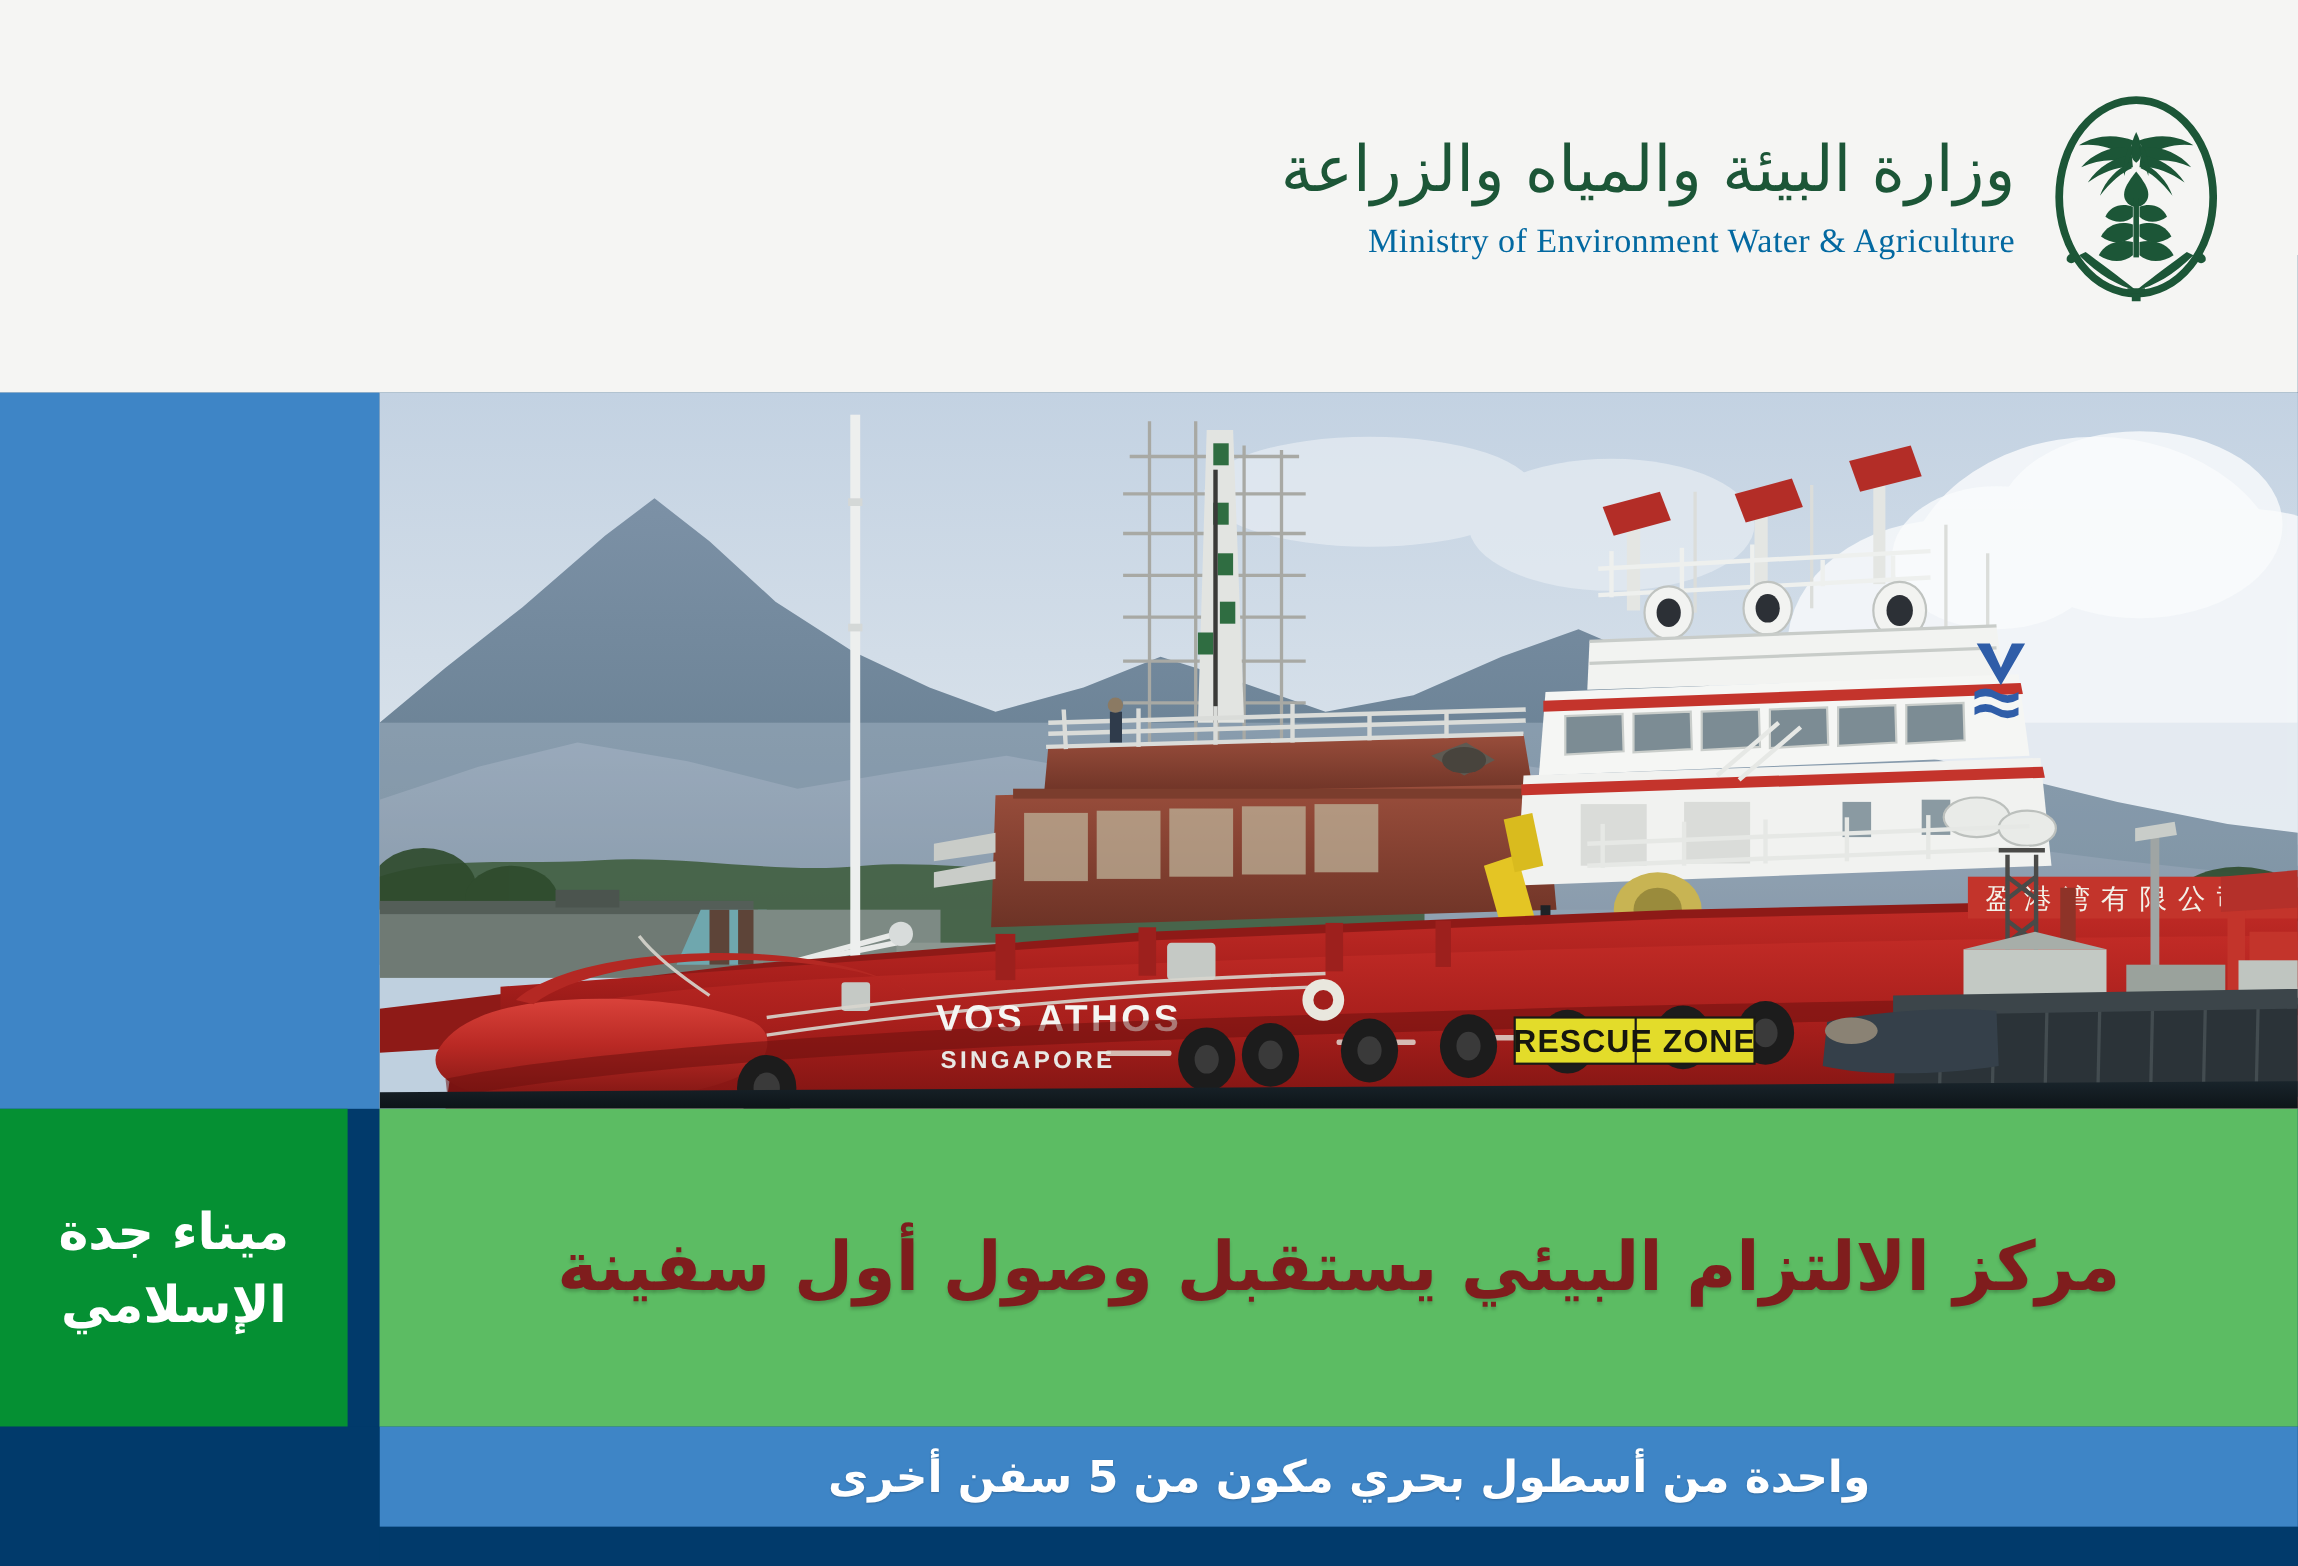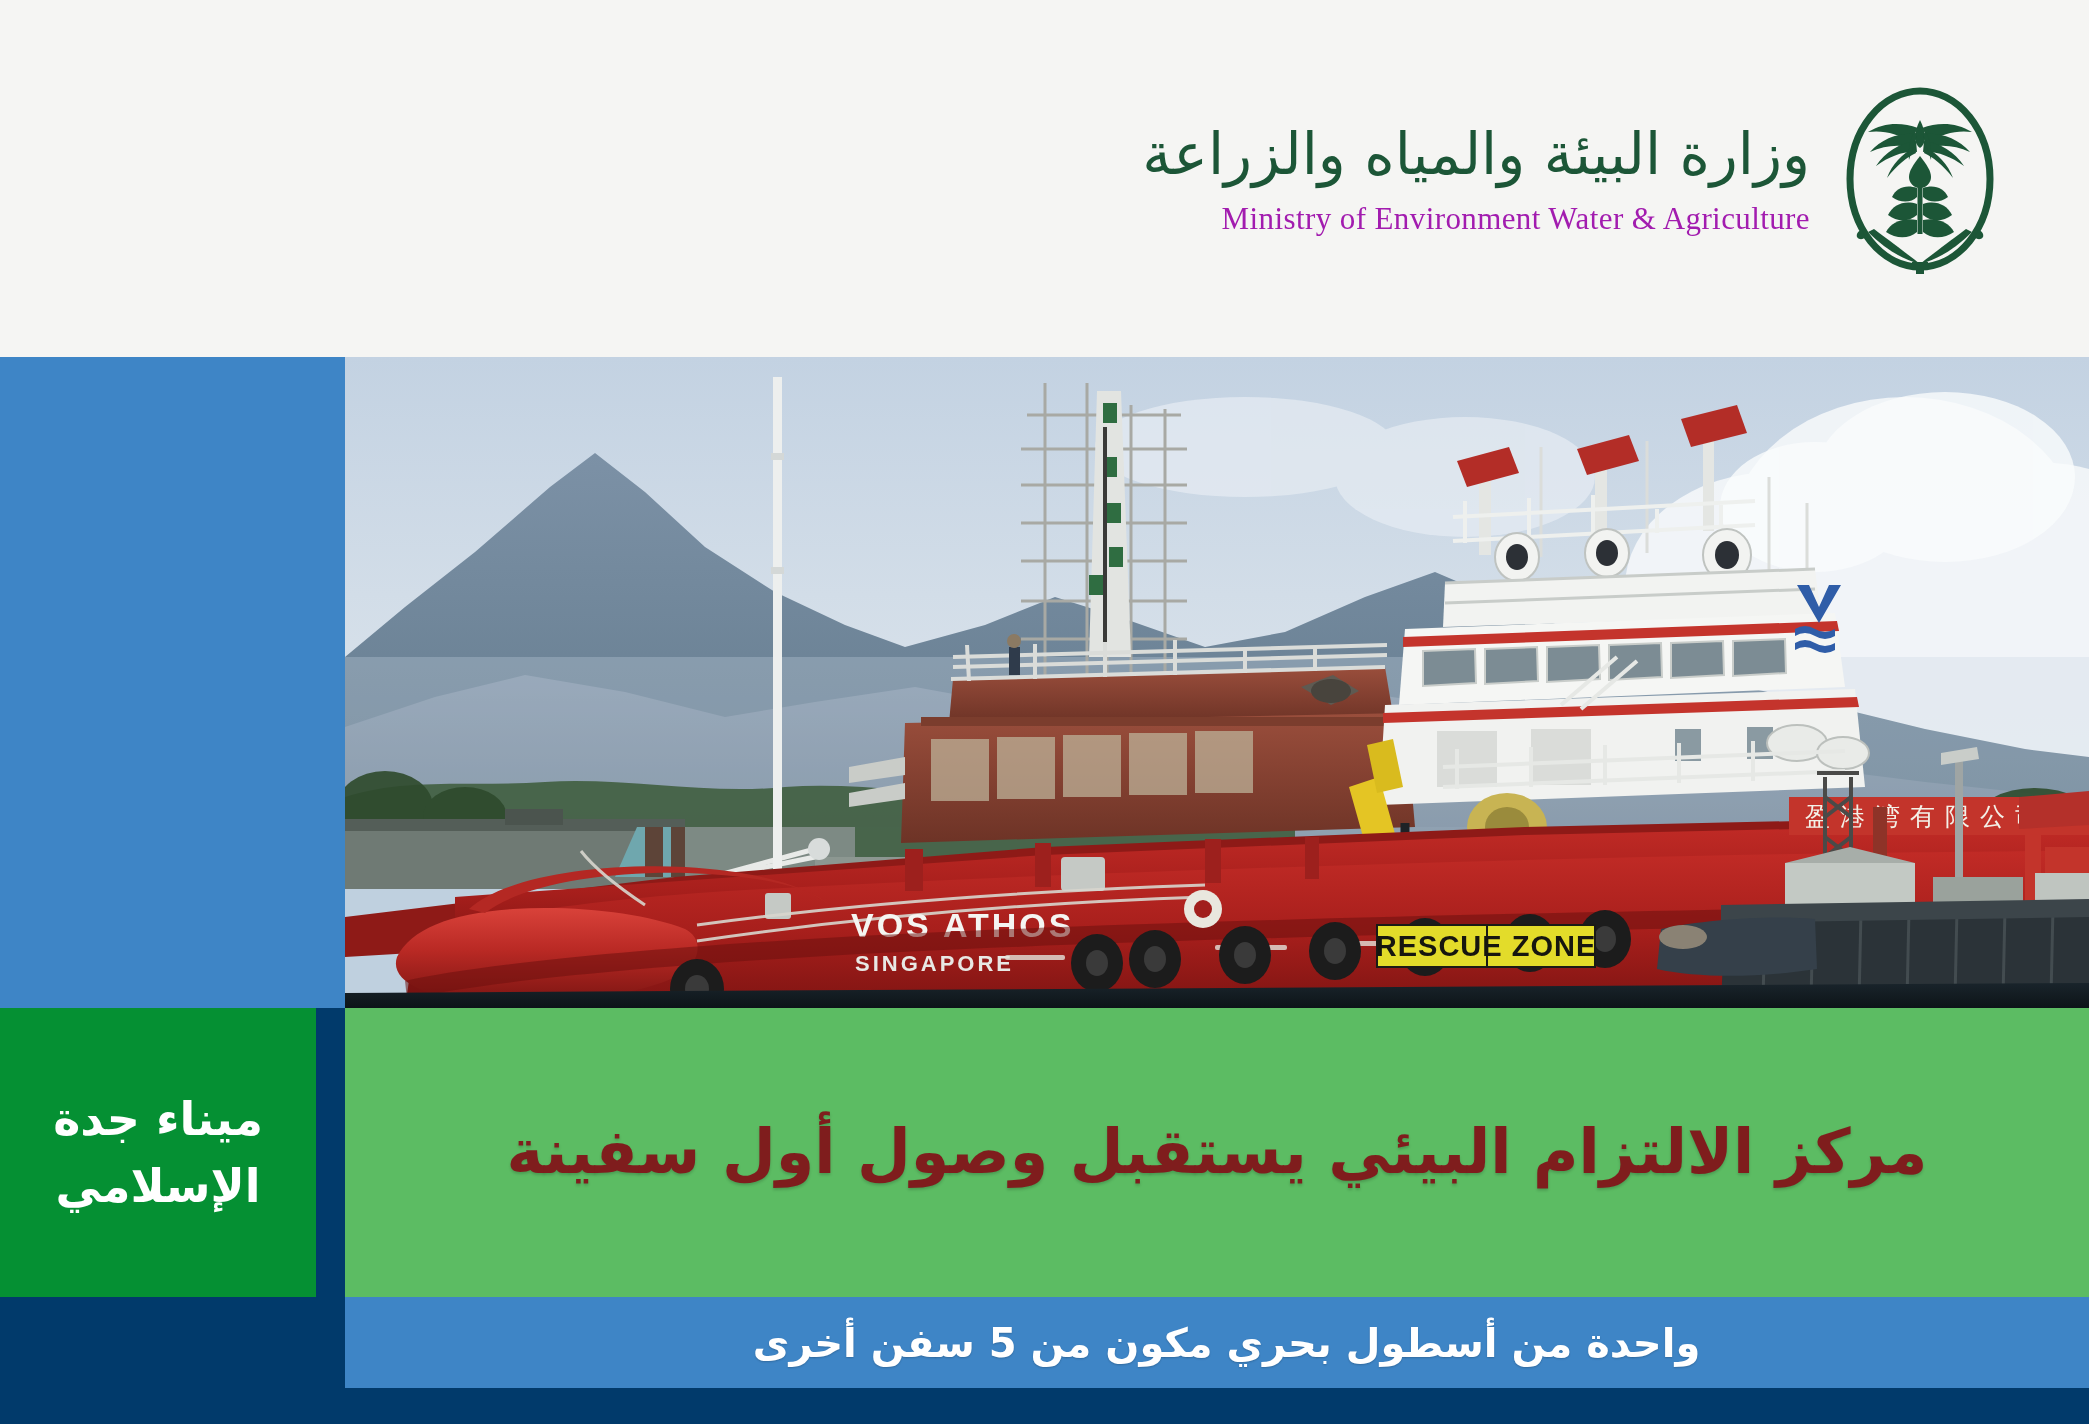--- a/index.html
+++ b/index.html
@@ -11,29 +11,29 @@
     position:relative;
   }
   #poster { position:absolute; inset:0; width:2089px; height:1424px; background:#013A6B; }
 
   
   .header {
     position:absolute; left:0; top:0; width:2089px; height:357px;
     background:#F5F5F3;
     display:flex; align-items:center; justify-content:flex-end;
   }
-  .logo-block { display:flex; align-items:center; gap:30px; padding-right:89px; }
+  .logo-block { display:flex; align-items:center; gap:30px; padding-right:67px; }
   .logo-text { text-align:right; }
   .logo-ar {
     font-size:58px; color:#1C5637; direction:rtl;
     font-family:"DejaVu Sans", sans-serif; letter-spacing:1px;
     line-height:1.18; white-space:nowrap;
   }
   .logo-en {
-    font-size:31px; color:#a21caf; font-family:"Liberation Serif", serif;
+    font-size:31px; color:#0369a1; font-family:"Liberation Serif", serif;
     margin-top:12px; letter-spacing:0.4px; white-space:nowrap;
   }
   .emblem { width:160px; height:190px; flex:0 0 auto; }
 
   
   .side-blue {
     position:absolute; left:0; top:357px; width:345px; height:651px;
     background:#3E85C6;
   }
   .side-green {

